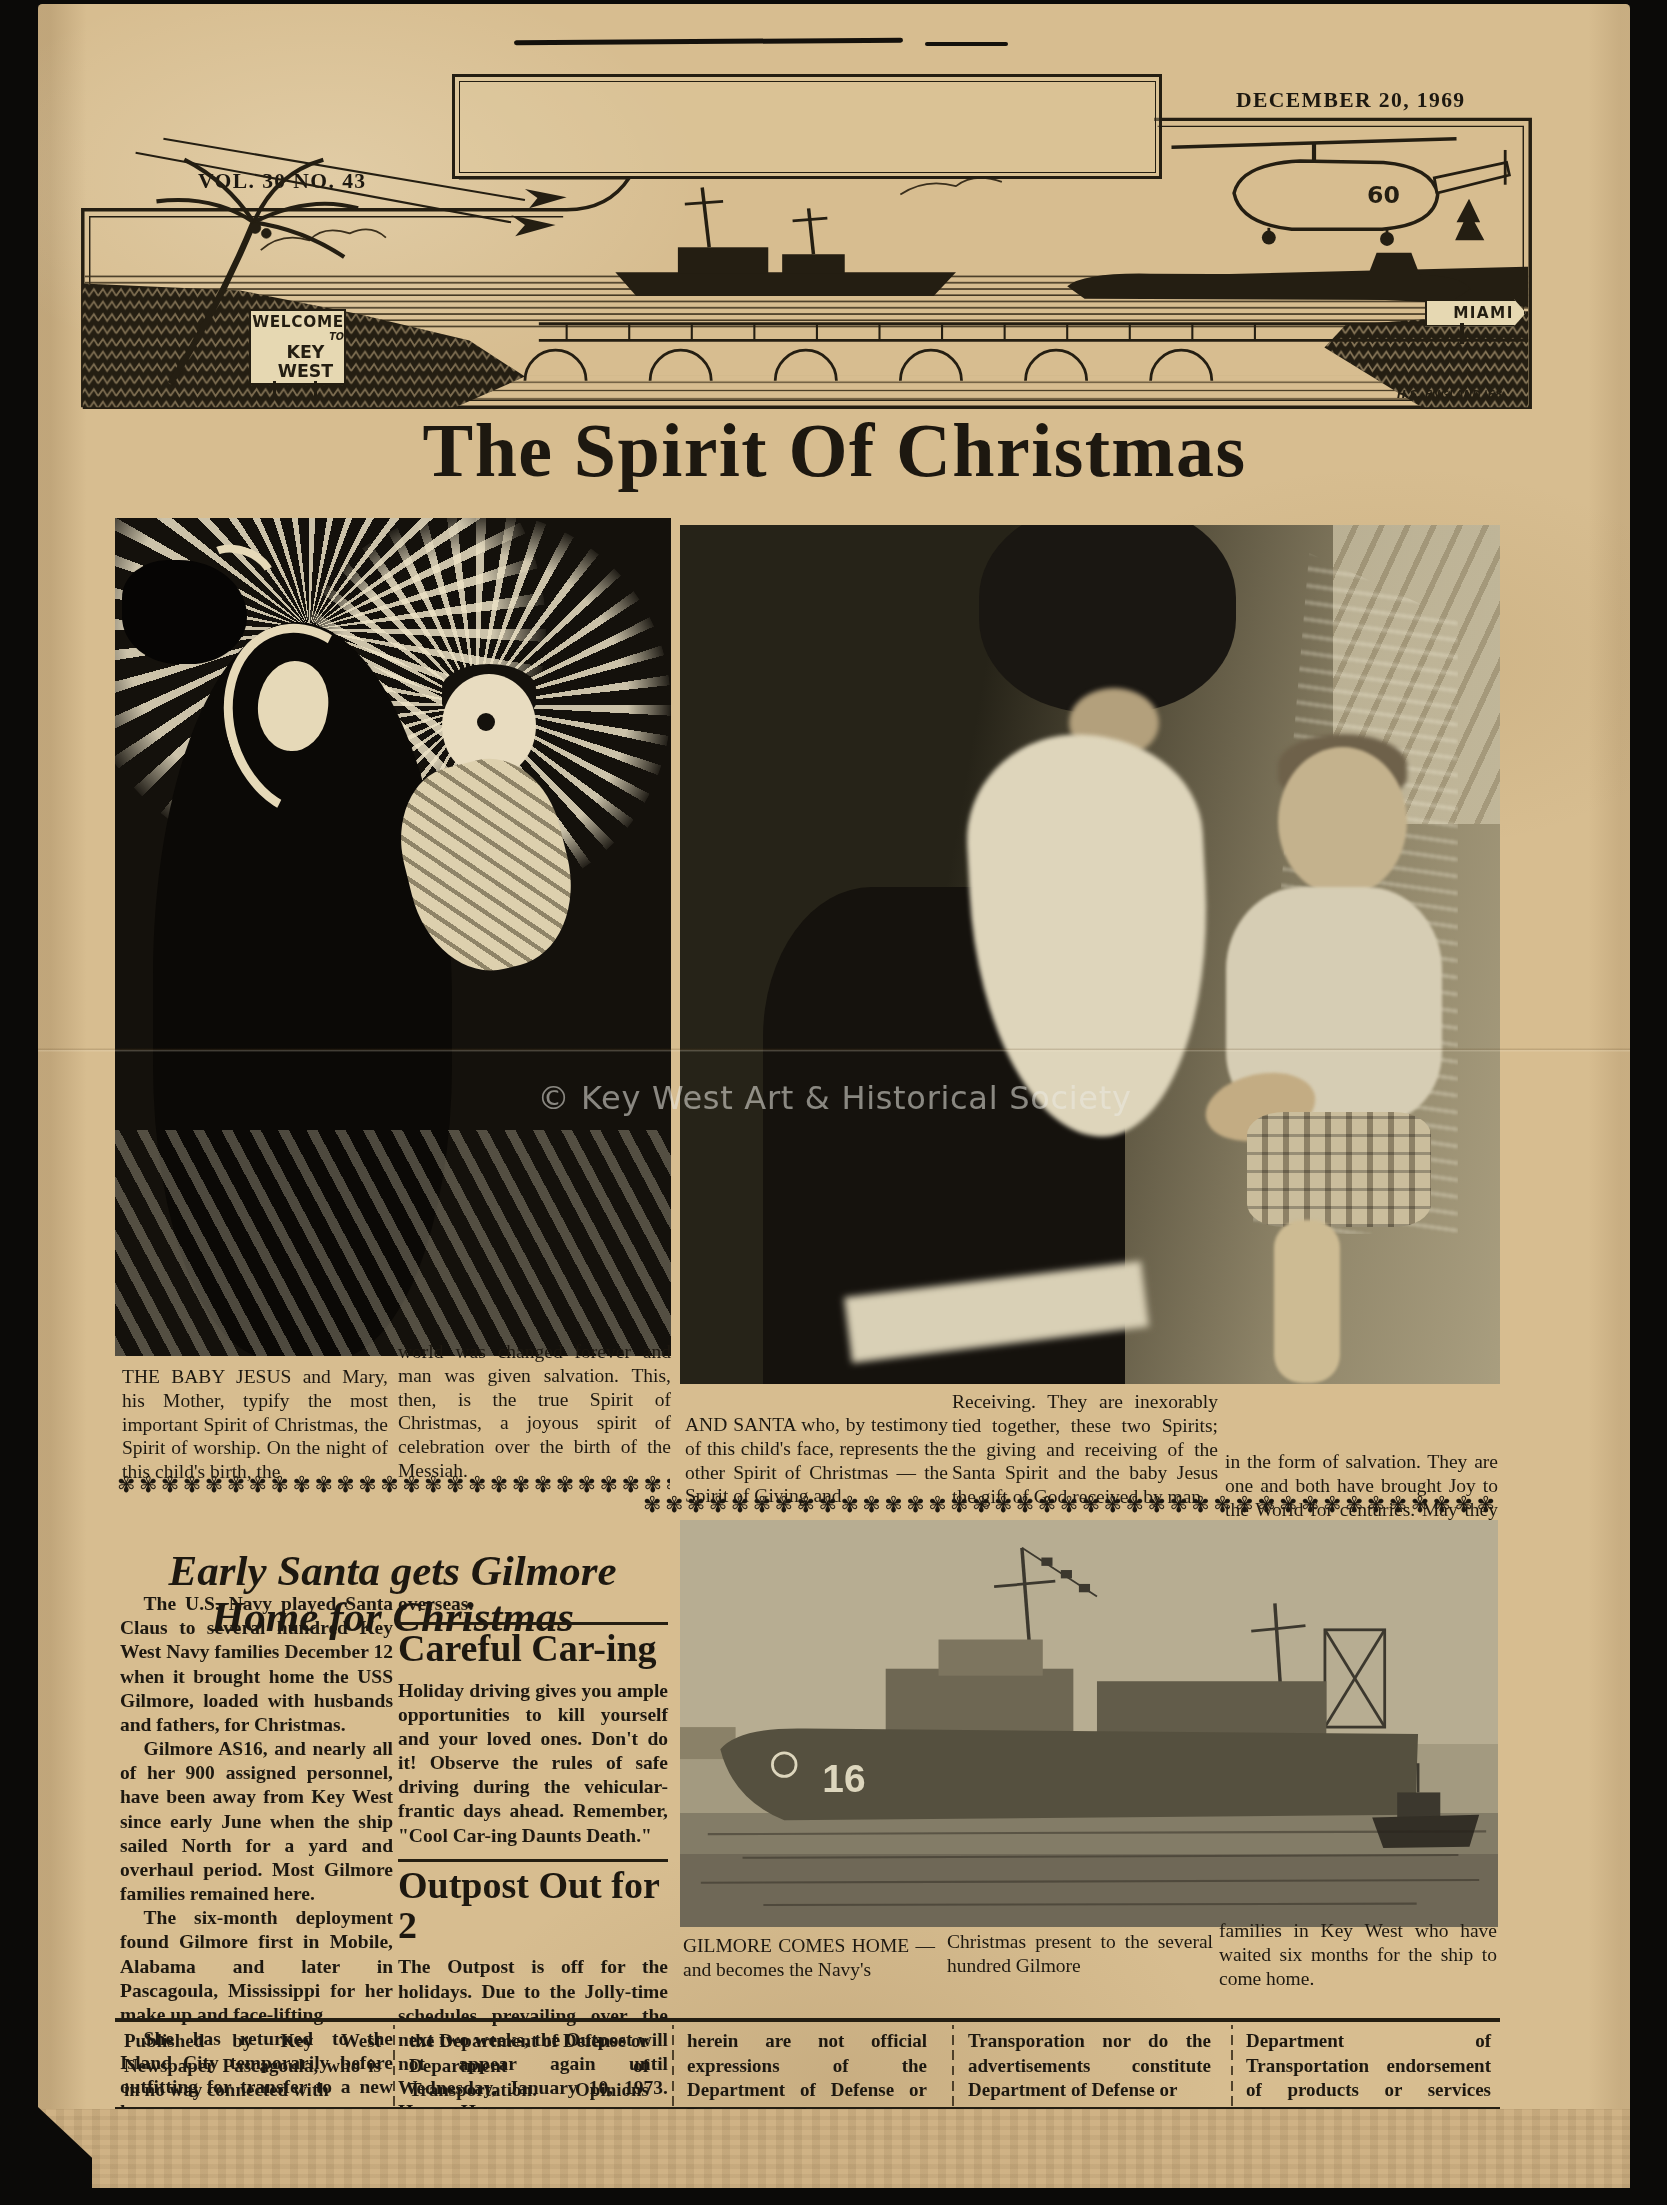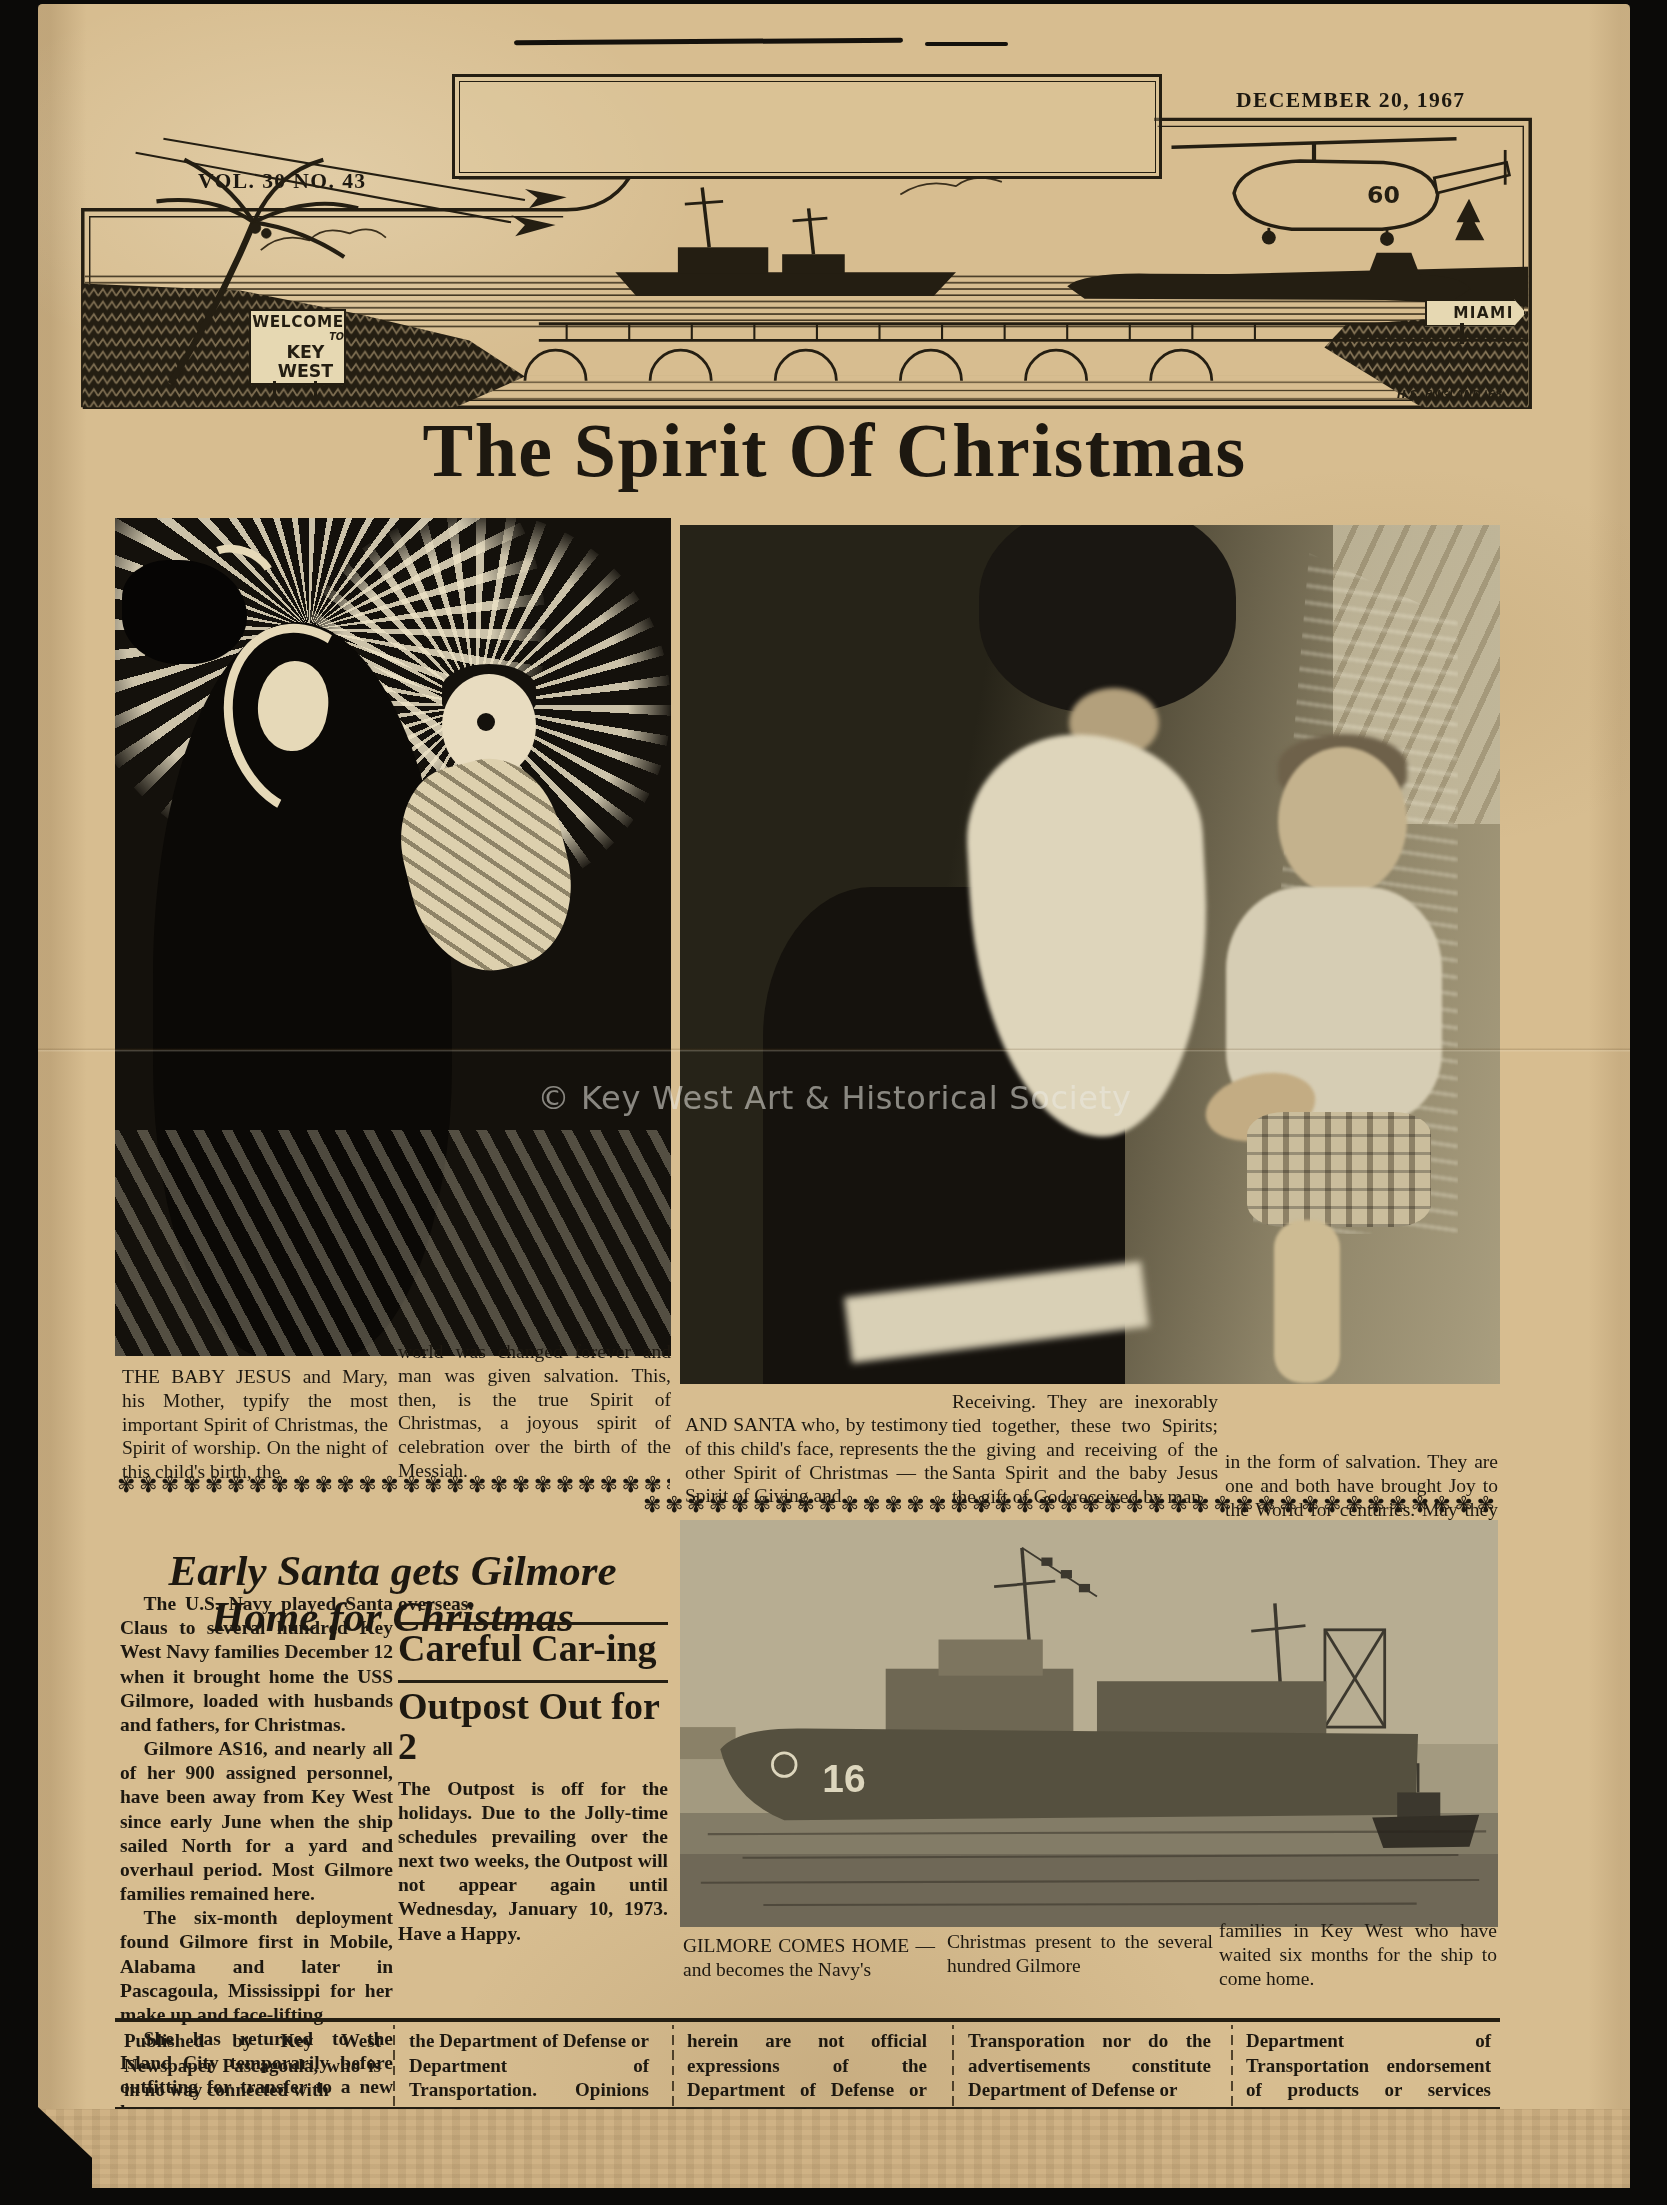--- a/index.html
+++ b/index.html
@@ -149,21 +149,21 @@
 </style>
 </head>
 <body>
 
 <div class="page">
   <div class="paper"></div>
   <div class="ink-streak" style="left:514px;top:39px;width:389px;height:4.9px;transform:rotate(-0.4deg);"></div>
   <div class="ink-streak" style="left:925px;top:42px;width:83px;height:3.5px;"></div>
 
   <div class="vol">VOL. 30 NO. 43</div>
-  <div class="mdate">DECEMBER 20, 1967</div>
+  <div class="mdate">DECEMBER 20, 1969</div>
 
   <svg class="mast-frame" viewBox="0 0 2090 430">
     <defs>
       <pattern id="hatch" width="10" height="9" patternUnits="userSpaceOnUse">
         <rect width="10" height="9" fill="none"></rect>
           <line x1="0" y1="4" x2="10" y2="4" stroke="#3a2f1c" stroke-width="2.2"></line>
       </pattern>
       <pattern id="hatch2" width="10" height="12" patternUnits="userSpaceOnUse">
         <line x1="0" y1="6" x2="10" y2="6" stroke="#4a3d26" stroke-width="1.8"></line>
       </pattern>
@@ -332,20 +332,21 @@
     <p>The U.S. Navy played Santa Claus to several hundred Key West Navy families December 12 when it brought home the USS Gilmore, loaded with husbands and fathers, for Christmas.</p>
     <p>Gilmore AS16, and nearly all of her 900 assigned personnel, have been away from Key West since early June when the ship sailed North for a yard and overhaul period. Most Gilmore families remained here.</p>
     <p>The six-month deployment found Gilmore first in Mobile, Alabama and later in Pascagoula, Mississippi for her make up and face-lifting.</p>
     <p>She has returned to the Island City temporarily before outfitting for transfer to a new homeport</p>
   </div>
 
   <div class="col col2">
     <p class="noindent">overseas.</p>
     <hr class="rule">
     <div class="sub-head">Careful Car-ing</div>
+    <p class="noindent">Holiday driving gives you ample opportunities to kill yourself and your loved ones. Don't do it! Observe the rules of safe driving during the vehicular-frantic days ahead. Remember, "Cool Car-ing Daunts Death."</p>
     <hr class="rule" style="margin-top:11px;">
     <div class="sub-head">Outpost Out for 2</div>
     <p class="noindent">The Outpost is off for the holidays. Due to the Jolly-time schedules prevailing over the next two weeks, the Outpost will not appear again until Wednesday, January 10, 1973. Have a Happy.</p>
   </div>
 
   <div class="photo ship-photo">
     <svg viewBox="0 0 1177 586">
       <rect x="0" y="298" width="80" height="46" fill="#8a8168"></rect>
 
       <g stroke="#3c382e">

